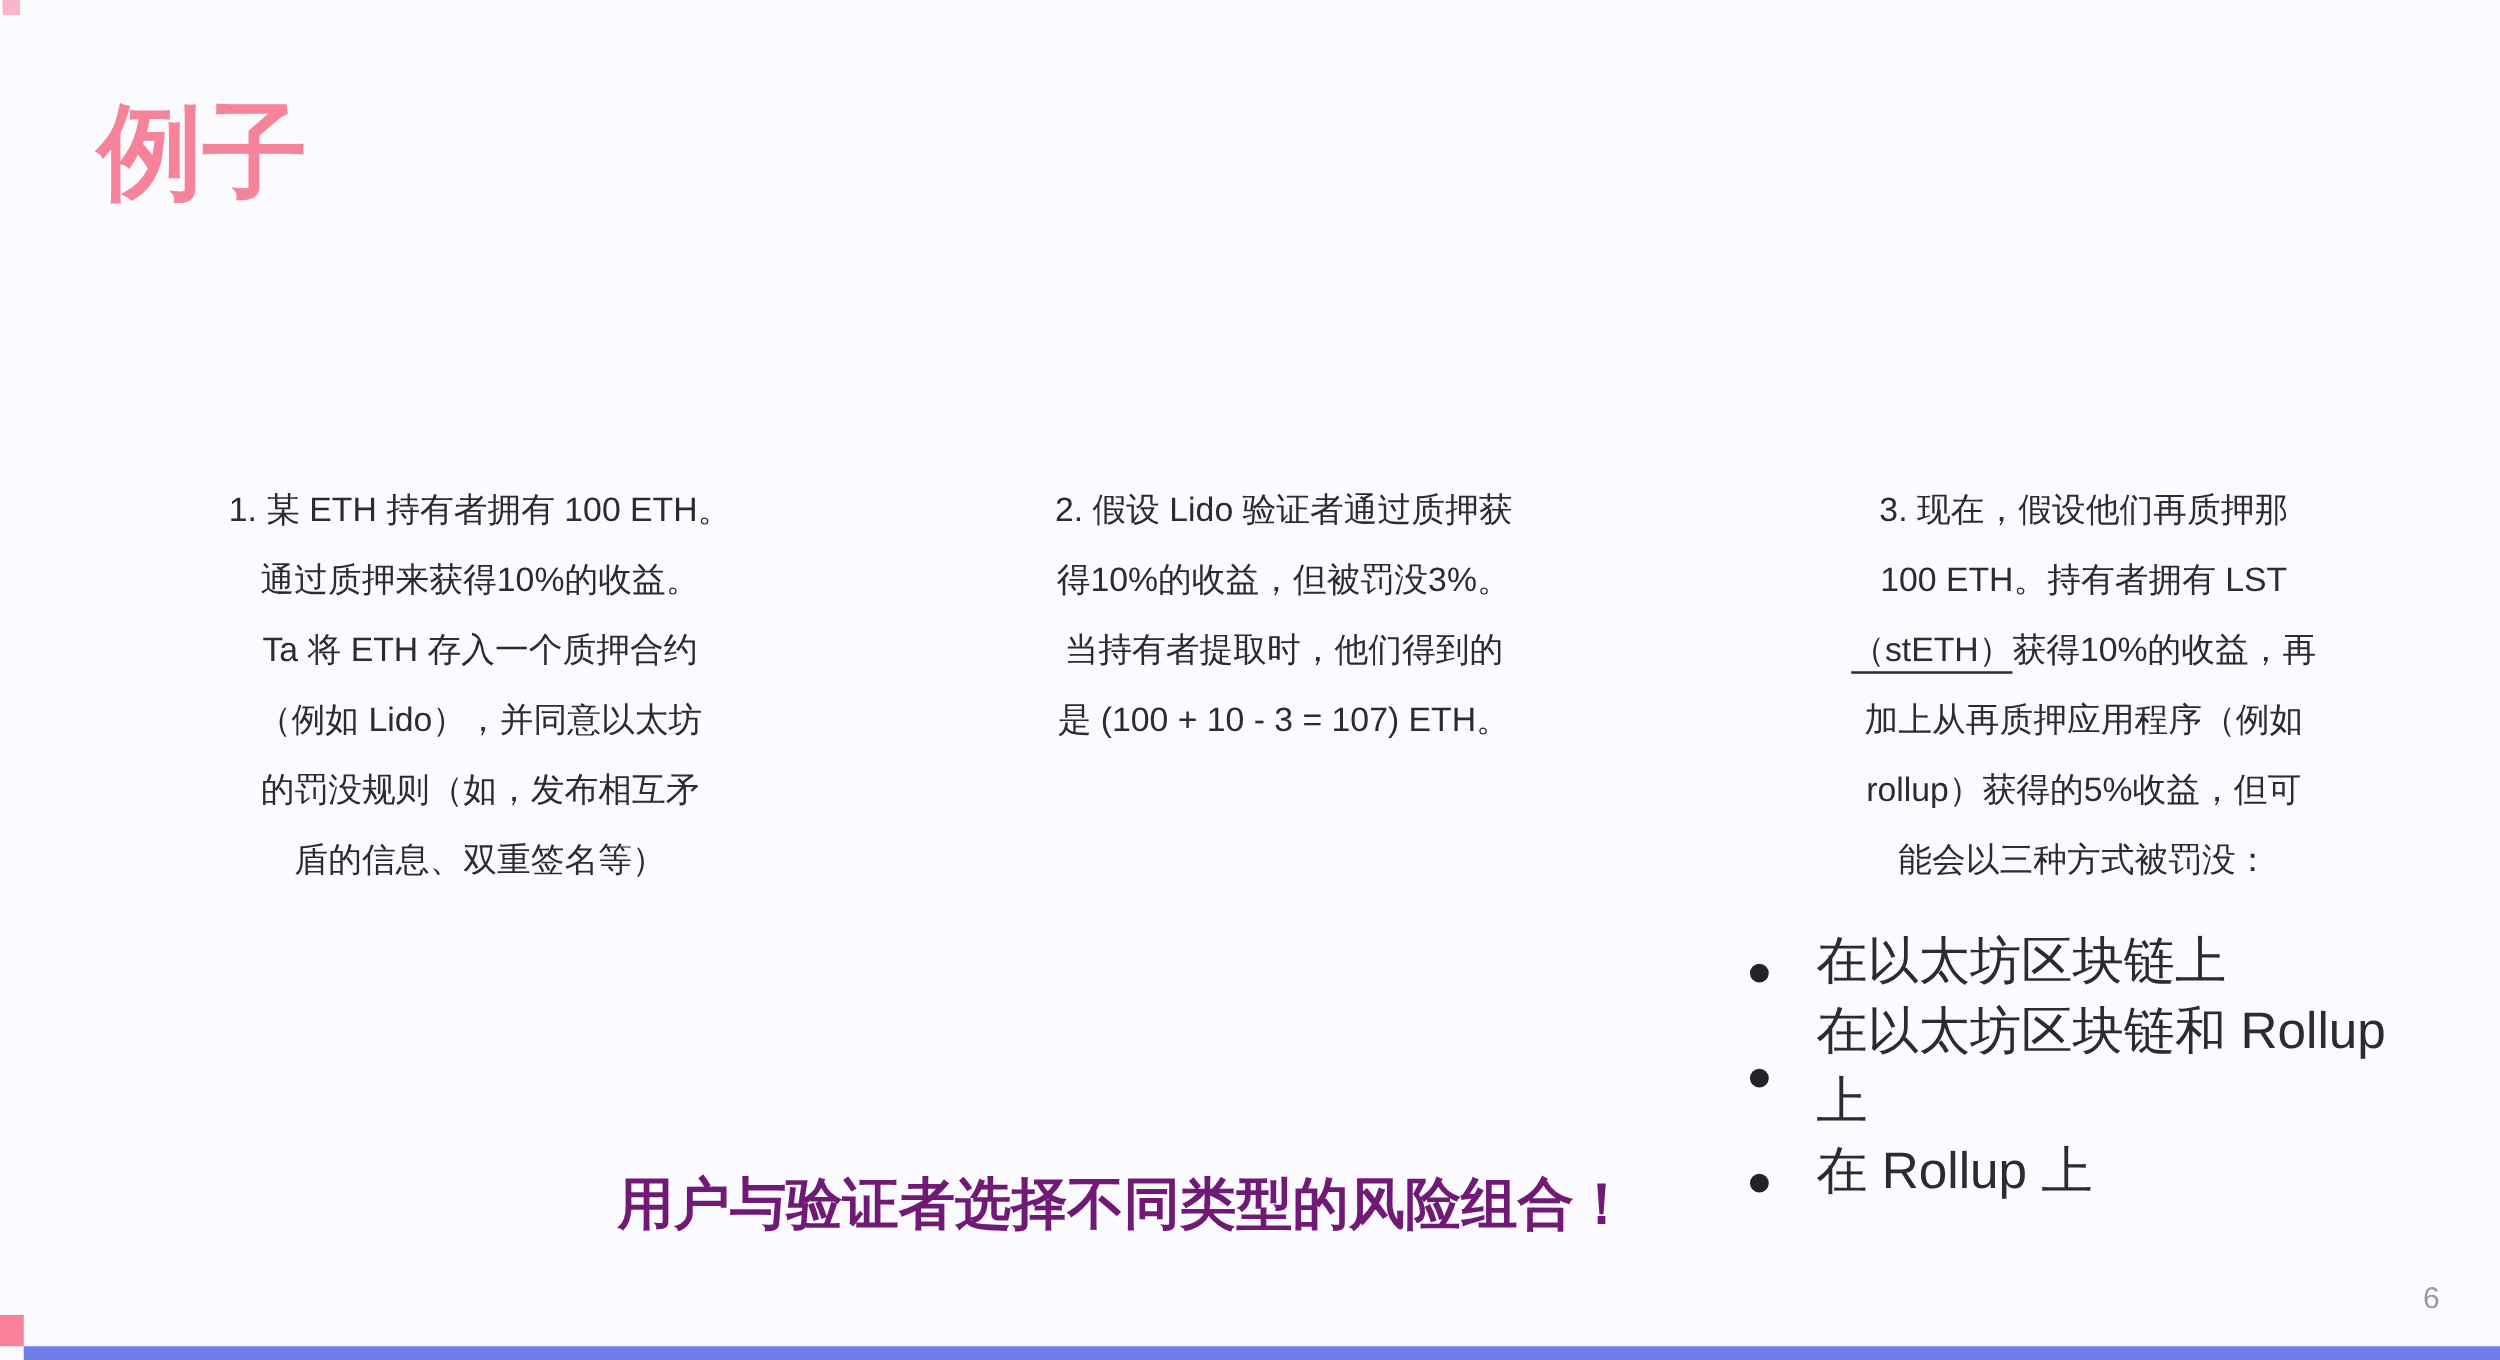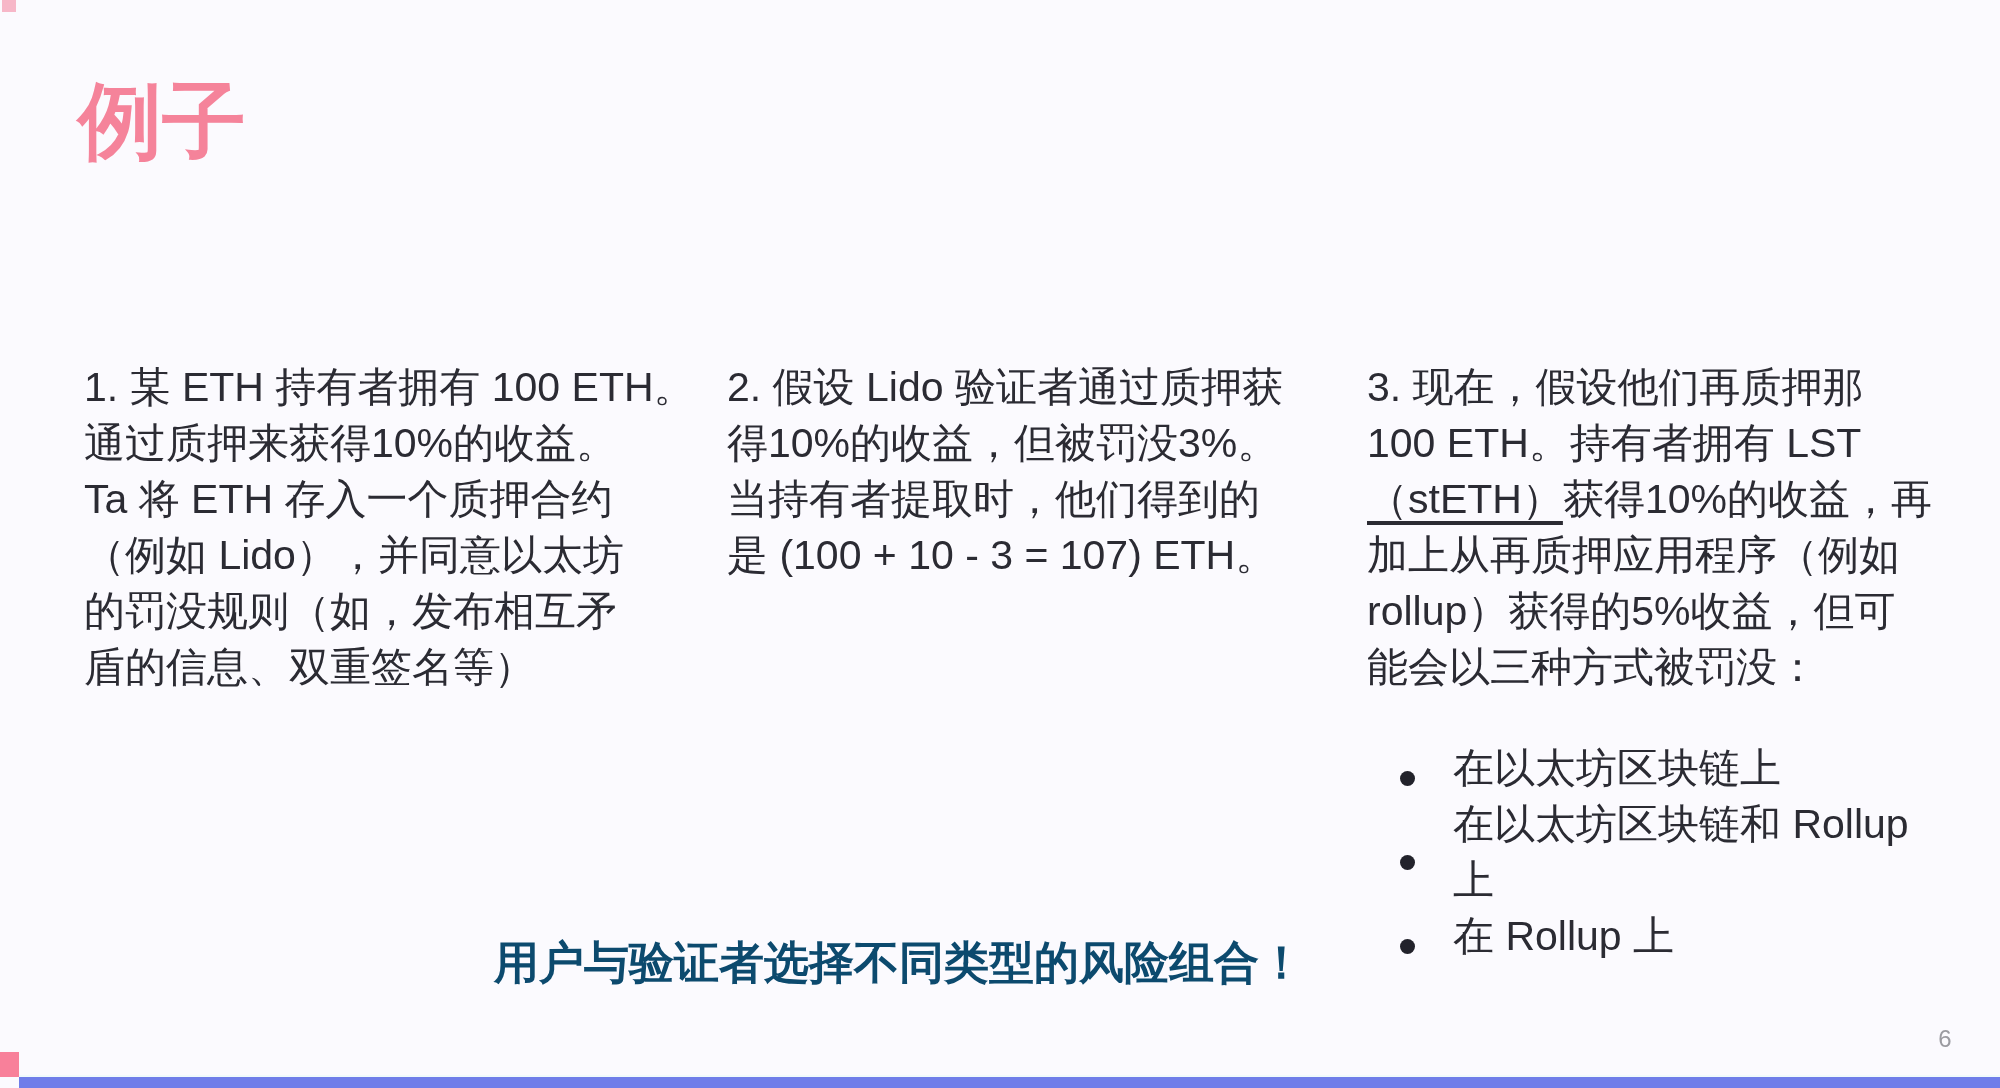--- a/index.html
+++ b/index.html
@@ -48,24 +48,25 @@
   .footer-highlight {
     position: absolute;
     left: 19px;
     right: 0;
     bottom: 11px;
     height: 2px;
     background: #F0FAFB;
   }
   .col {
     position: absolute;
-    top: 359px;
-    font-size: 41px;
+    top: 380px;
+    font-size: 27px;
     line-height: 56px;
     color: #2B2B33;
+    text-align: center;
   }
   .col-1 { left: 84px;  width: 600px; }
   .col-2 { left: 727px; width: 600px; }
   .col-3 { left: 1367px; width: 600px; }
   .tl { white-space: nowrap; height: 56px; }
   .squiggle {
     text-decoration-line: underline;
     text-decoration-style: wavy;
     text-decoration-color: #E03C31;
     text-decoration-thickness: 2px;
@@ -92,21 +93,21 @@
   .bullet-text { margin-left: 38px; white-space: nowrap; }
   .statement {
     position: absolute;
     left: 440px;
     top: 932px;
     width: 918px;
     text-align: center;
     font-size: 45px;
     line-height: 62px;
     font-weight: 700;
-    color: #0c4a6e;
+    color: #701a75;
     white-space: nowrap;
   }
   .page-number {
     position: absolute;
     left: 1930px;
     top: 1024px;
     width: 30px;
     text-align: center;
     font-size: 24px;
     line-height: 30px;

